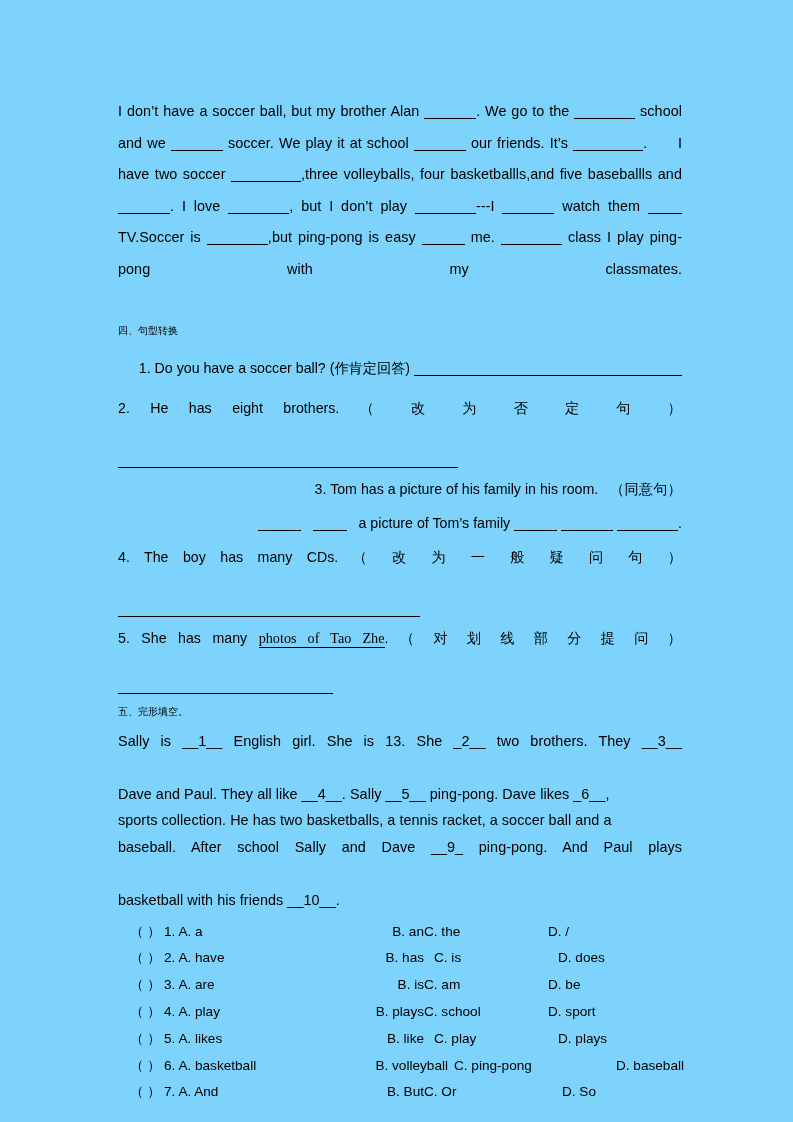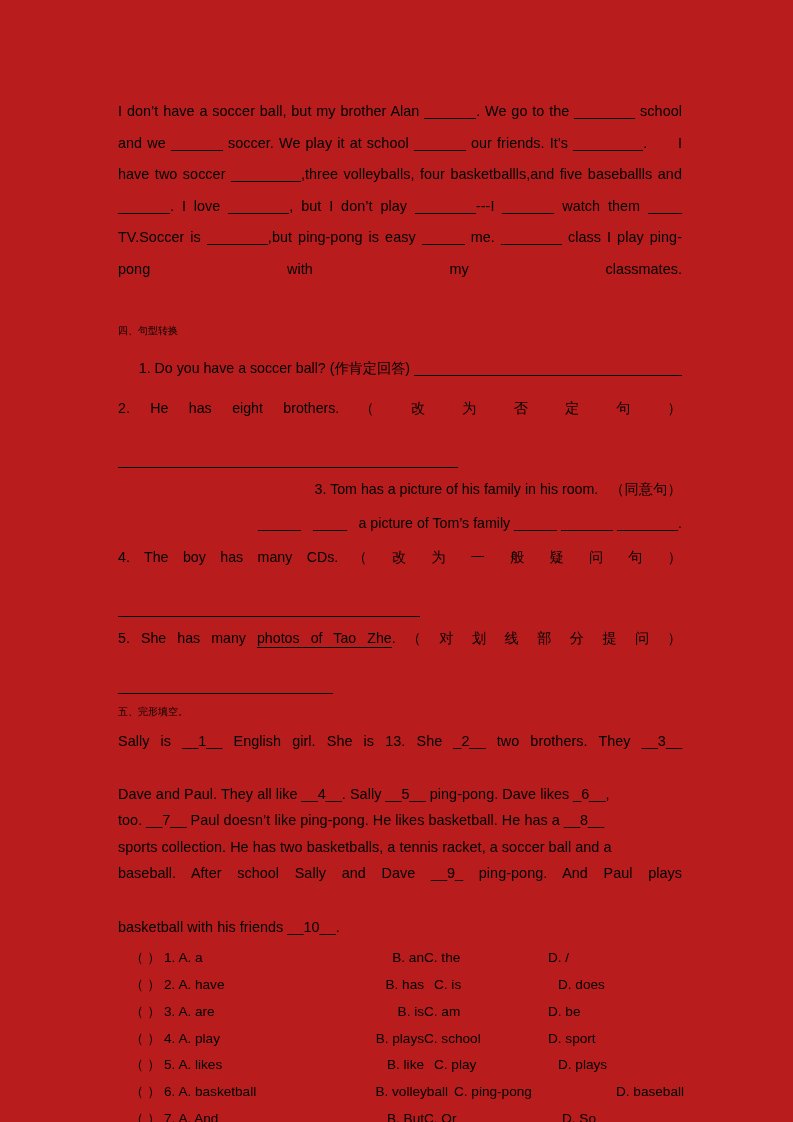--- a/index.html
+++ b/index.html
@@ -11,21 +11,21 @@
     width: 793px;
     height: 1122px;
     font-family: "Liberation Sans", "DejaVu Sans", sans-serif;
     color: #000000;
     -webkit-font-smoothing: antialiased;
   }
   .page {
     position: relative;
     width: 793px;
     height: 1122px;
-    background: #b91c1c;
+    background: #7dd3fc;
     overflow: hidden;
   }
   .content {
     position: absolute;
     left: 118px;
     top: 96px;
     width: 564px;
   }
 
   
@@ -95,21 +95,21 @@
   }
   .rule-340 { width: 340px; }
   .rule-302 { width: 302px; }
   .rule-215 { width: 215px; }
 
   .spacer-14 { height: 14px; }
   .spacer-10 { height: 10px; }
   .spacer-6  { height: 6px; }
   .spacer-4  { height: 4px; }
 
-  .uline { border-bottom: 1.3px solid #000; padding-bottom: 1px; }
+  .uline { border-bottom: 1.3px solid #000; padding-bottom: 1px; font-family: Liberation Serif, serif; }
 
   
   .mc-block {
     margin-top: 5px;
     font-size: 13.6px;
   }
   .mc-row {
     display: flex;
     align-items: baseline;
     line-height: 26.8px;
@@ -263,21 +263,20 @@
     </p>
 
     <div class="spacer-10"></div>
     <div class="ansline rule-215"></div>
     <div class="spacer-4"></div>
 
     <p class="cn-head">五、完形填空。</p>
 
     <p class="para tight">Sally is __1__ English girl. She is 13. She _2__ two brothers. They __3__</p>
     <p class="para tight nojust">Dave and Paul. They all like __4__. Sally    __5__ ping-pong. Dave likes _6__,</p>
-    <p class="para tight nojust">too.    __7__ Paul doesn’t like ping-pong. He likes basketball. He has a __8__</p>
     <p class="para tight nojust">sports collection. He has two basketballs, a tennis racket, a soccer ball and a</p>
     <p class="para tight">baseball. After school Sally and Dave __9_ ping-pong. And Paul plays</p>
     <p class="para tight nojust">basketball with   his   friends __10__.</p>
 
     <div class="mc-block">
 
       <div class="mc-row">
         <span class="mc-paren">（    ）</span>
         <span class="mc-a"><span>1.</span> <span>A. a</span></span>
         <span class="mc-b">B. an</span>

